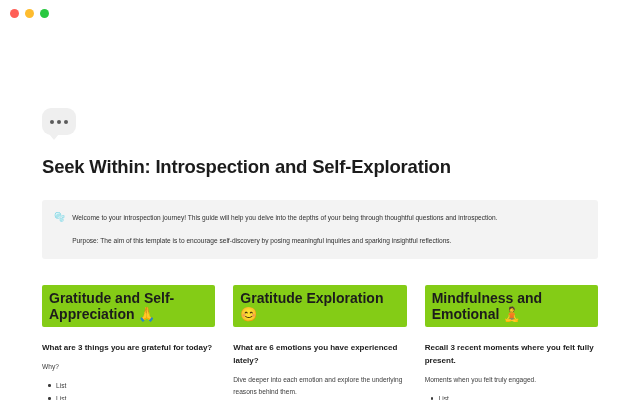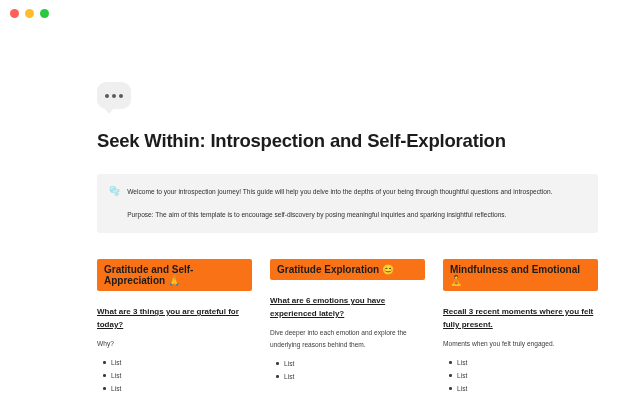--- a/index.html
+++ b/index.html
@@ -7,21 +7,21 @@
     width: 640px; height: 400px;
     background: #ffffff;
     font-family: "Liberation Sans", sans-serif;
     overflow: hidden;
   }
   .window {
     width: 640px; height: 400px;
     background: #ffffff;
     position: relative;
     display: flex;
-    flex-direction: row;
+    flex-direction: column;
   }
   .titlebar {
     height: 26px;
     background: #ffffff;
     display: flex;
     align-items: center;
     padding-left: 10px;
     flex: 0 0 auto;
   }
   .dot {
@@ -101,37 +101,36 @@
   .callout .second { margin-top: 10px; }
 
   .columns {
     display: flex;
     gap: 0;
   }
   .col { flex: 1 1 0; padding-right: 18px; }
   .col:last-child { padding-right: 0; }
 
   .col-head {
-    background: #f97316;
+    background: #84cc16;
     border-radius: 2px;
     padding: 5px 7px;
-    font-size: 10px;
+    font-size: 14px;
     font-weight: bold;
     color: #1c1c1c;
     margin-bottom: 14px;
     display: inline-block;
     width: 100%;
   }
   .q {
     font-size: 8px;
     font-weight: bold;
     color: #1c1c1c;
     line-height: 13px;
     margin-bottom: 7px;
-    text-decoration: underline;
   }
   .sub {
     font-size: 6.6px;
     color: #3b3b3b;
     line-height: 12px;
     margin-bottom: 6px;
   }
   ul.list {
     list-style: none;
     margin: 0 0 14px 0;

